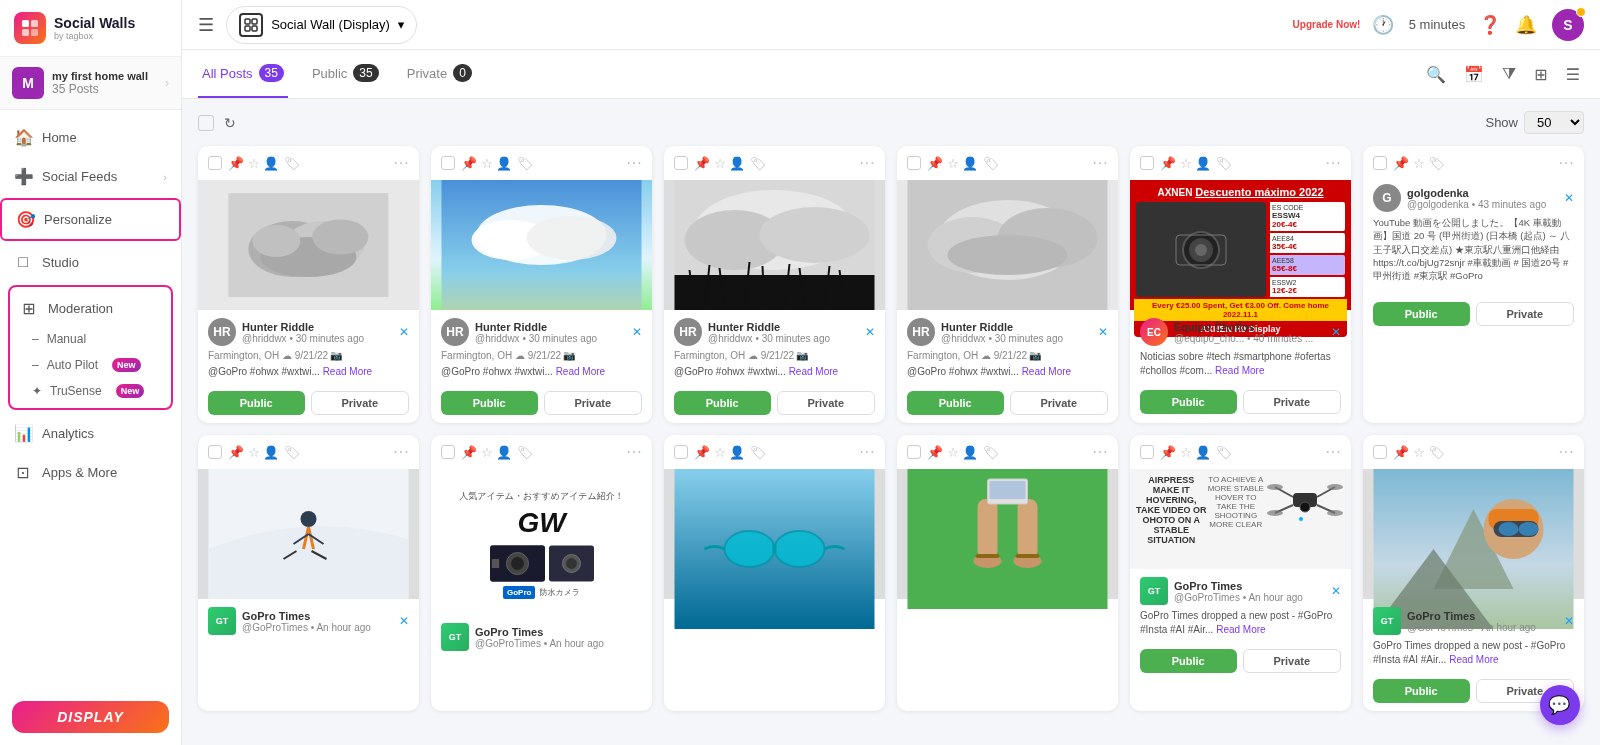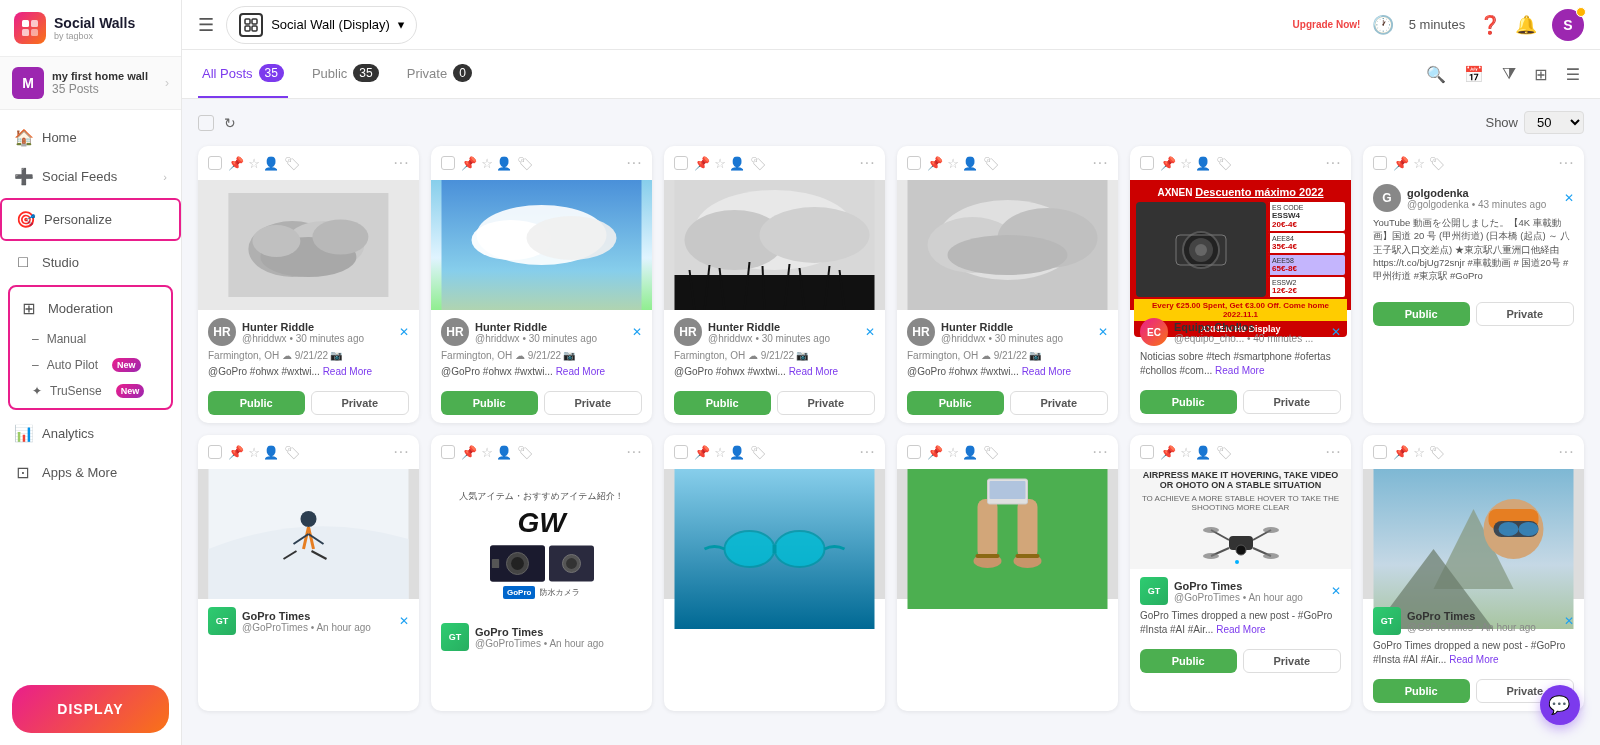--- a/index.html
+++ b/index.html
@@ -27,21 +27,21 @@
     .nav-item .nav-icon { font-size: 16px; width: 18px; text-align: center; }
     .nav-item .arrow { margin-left: auto; font-size: 11px; color: #bbb; }
 
     .nav-section-moderation { border: 2px solid #e91e8c; border-radius: 8px; margin: 4px 8px; padding: 4px 0; }
     .nav-section-moderation .nav-item { padding: 8px 10px; }
     .sub-nav-item { display: flex; align-items: center; gap: 8px; padding: 6px 10px 6px 22px; font-size: 12px; color: #666; cursor: pointer; }
 
     .badge-new { background: linear-gradient(135deg, #e91e8c, #9c27b0); color: white; font-size: 9px; padding: 2px 5px; border-radius: 8px; font-weight: 600; }
 
     .sidebar-bottom { padding: 12px; }
-    .display-btn { width: 100%; padding: 16px; background: linear-gradient(135deg, #e91e8c, #f97316); color: white; border: none; border-radius: 19px; font-size: 14px; font-weight: 700; cursor: pointer; letter-spacing: 1px; }
+    .display-btn { width: 100%; padding: 8px; background: linear-gradient(135deg, #e91e8c, #f97316); color: white; border: none; border-radius: 12px; font-size: 14px; font-weight: 700; cursor: pointer; letter-spacing: 1px; font-style: italic; }
 
     
     .main-content { flex: 1; display: flex; flex-direction: column; overflow: hidden; }
 
     
     .header { height: 50px; background: #fff; border-bottom: 1px solid #e8e8e8; display: flex; align-items: center; padding: 0 16px; gap: 12px; }
     .header-menu { font-size: 18px; cursor: pointer; color: #555; }
     .wall-selector { display: flex; align-items: center; gap: 8px; padding: 6px 12px; border: 1px solid #e0e0e0; border-radius: 20px; cursor: pointer; font-size: 13px; font-weight: 500; }
     .wall-selector-icon { width: 24px; height: 24px; border: 2px solid #333; border-radius: 4px; display: flex; align-items: center; justify-content: center; font-size: 10px; }
     .header-spacer { flex: 1; }
@@ -670,21 +670,21 @@
           <div class="post-card-header">
             <div class="card-checkbox"></div>
             <div class="card-actions">
               <span class="card-action-icon">📌</span>
               <span class="card-action-icon">☆</span>
               <span class="card-action-icon">👤</span>
               <span class="card-action-icon">🏷</span>
             </div>
             <span class="card-more">···</span>
           </div>
-          <div class="post-image" style="background:#f5f5f5; padding:6px; height:100px; display:flex; flex-direction:column; justify-content:center;">
+          <div class="post-image" style="background:#f5f5f5; padding:6px; height:100px; display:flex; flex-direction:row; justify-content:center;">
             <div style="font-size:9px; font-weight:bold; color:#333; text-align:center; margin-bottom:4px;">AIRPRESS MAKE IT HOVERING, TAKE VIDEO OR OHOTO ON A STABLE SITUATION</div>
             <div style="font-size:8px; color:#666; text-align:center; margin-bottom:6px;">TO ACHIEVE A MORE STABLE HOVER TO TAKE THE SHOOTING MORE CLEAR</div>
             <div style="display:flex; justify-content:center;">
               <svg viewBox="0 0 80 50" width="80" height="50">
 
                 <rect x="28" y="18" width="24" height="14" rx="4" fill="#333"></rect>
 
                 <line x1="28" y1="22" x2="10" y2="12" stroke="#555" stroke-width="2"></line>
                 <line x1="52" y1="22" x2="70" y2="12" stroke="#555" stroke-width="2"></line>
                 <line x1="28" y1="30" x2="10" y2="38" stroke="#555" stroke-width="2"></line>

